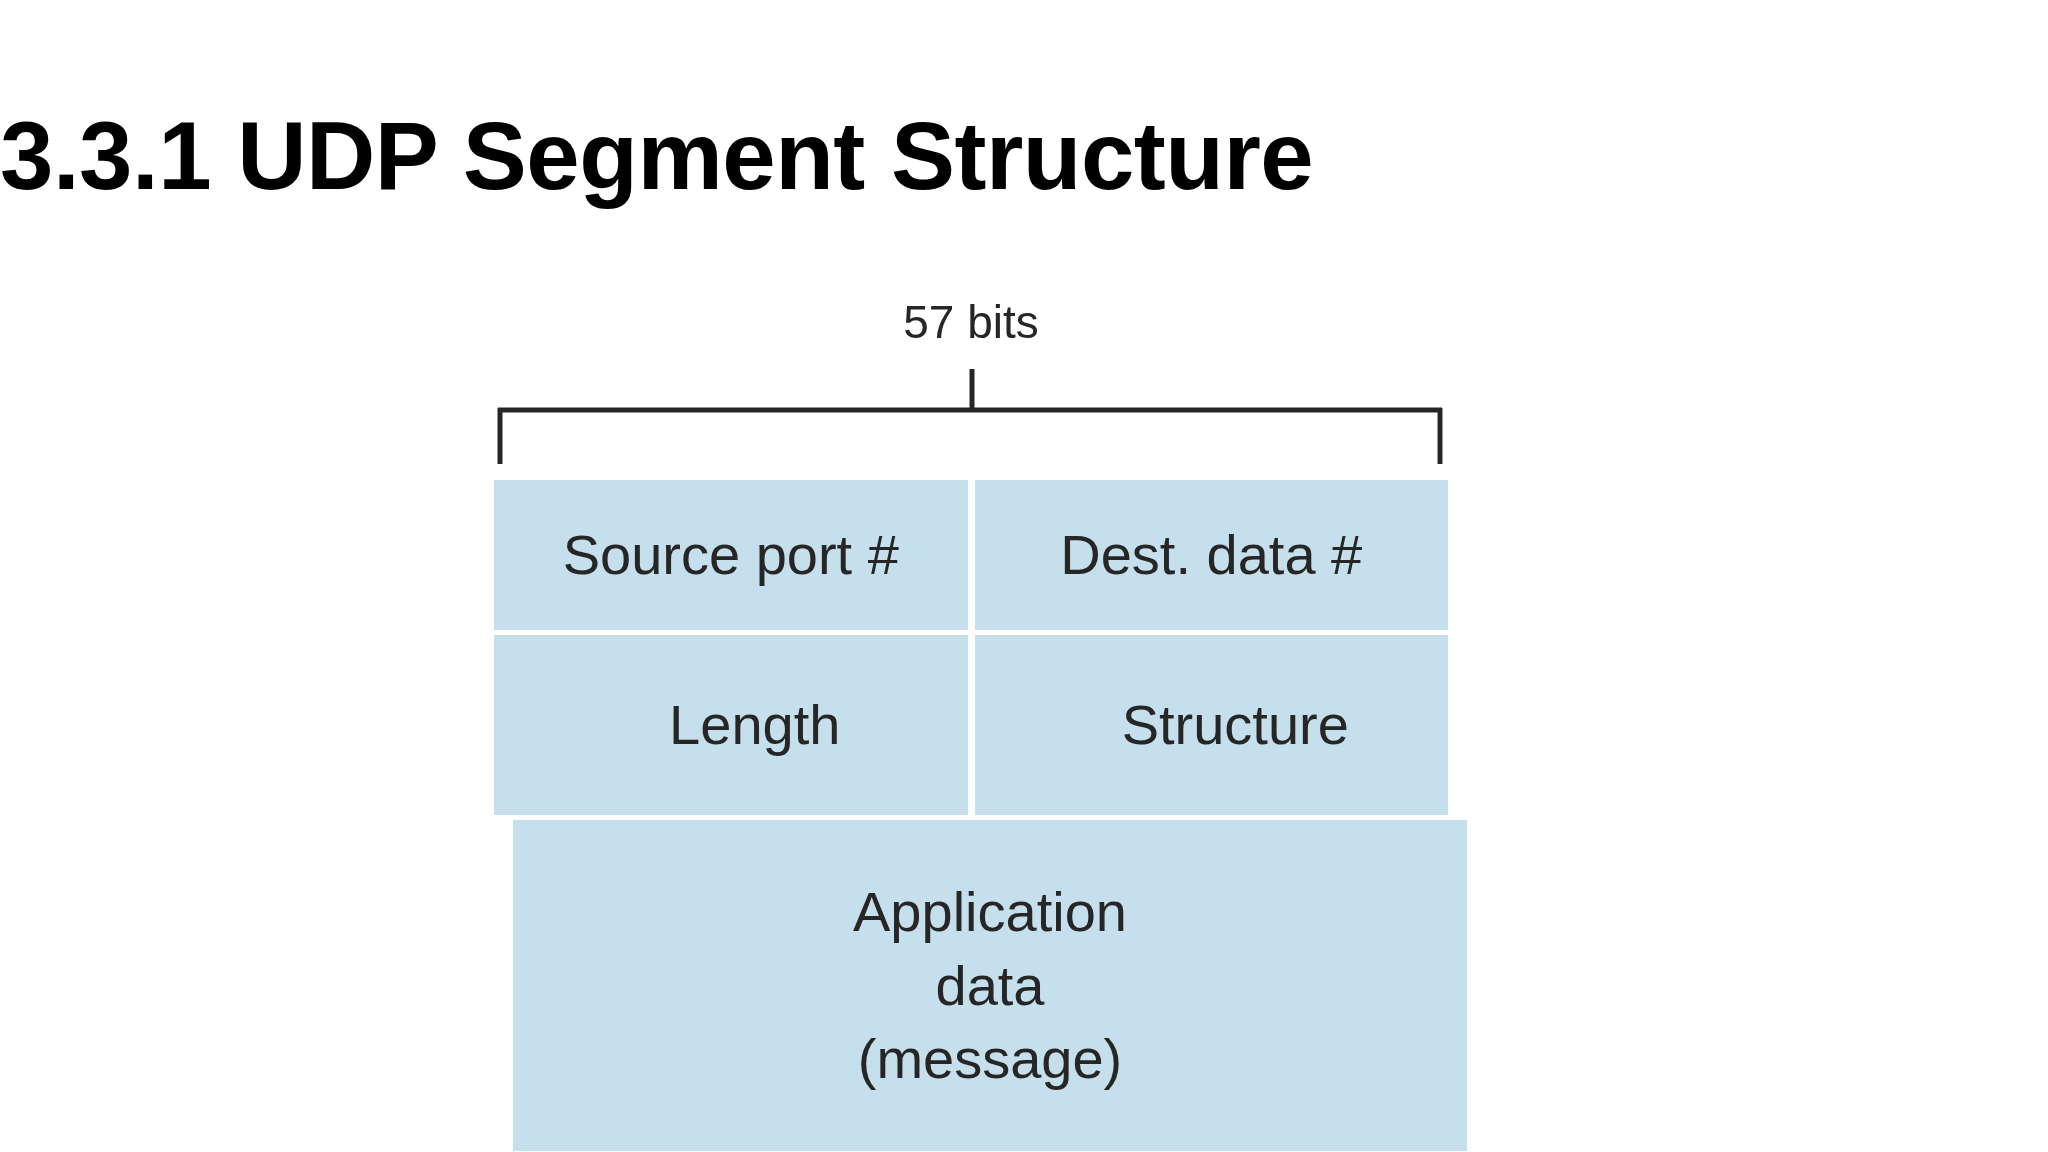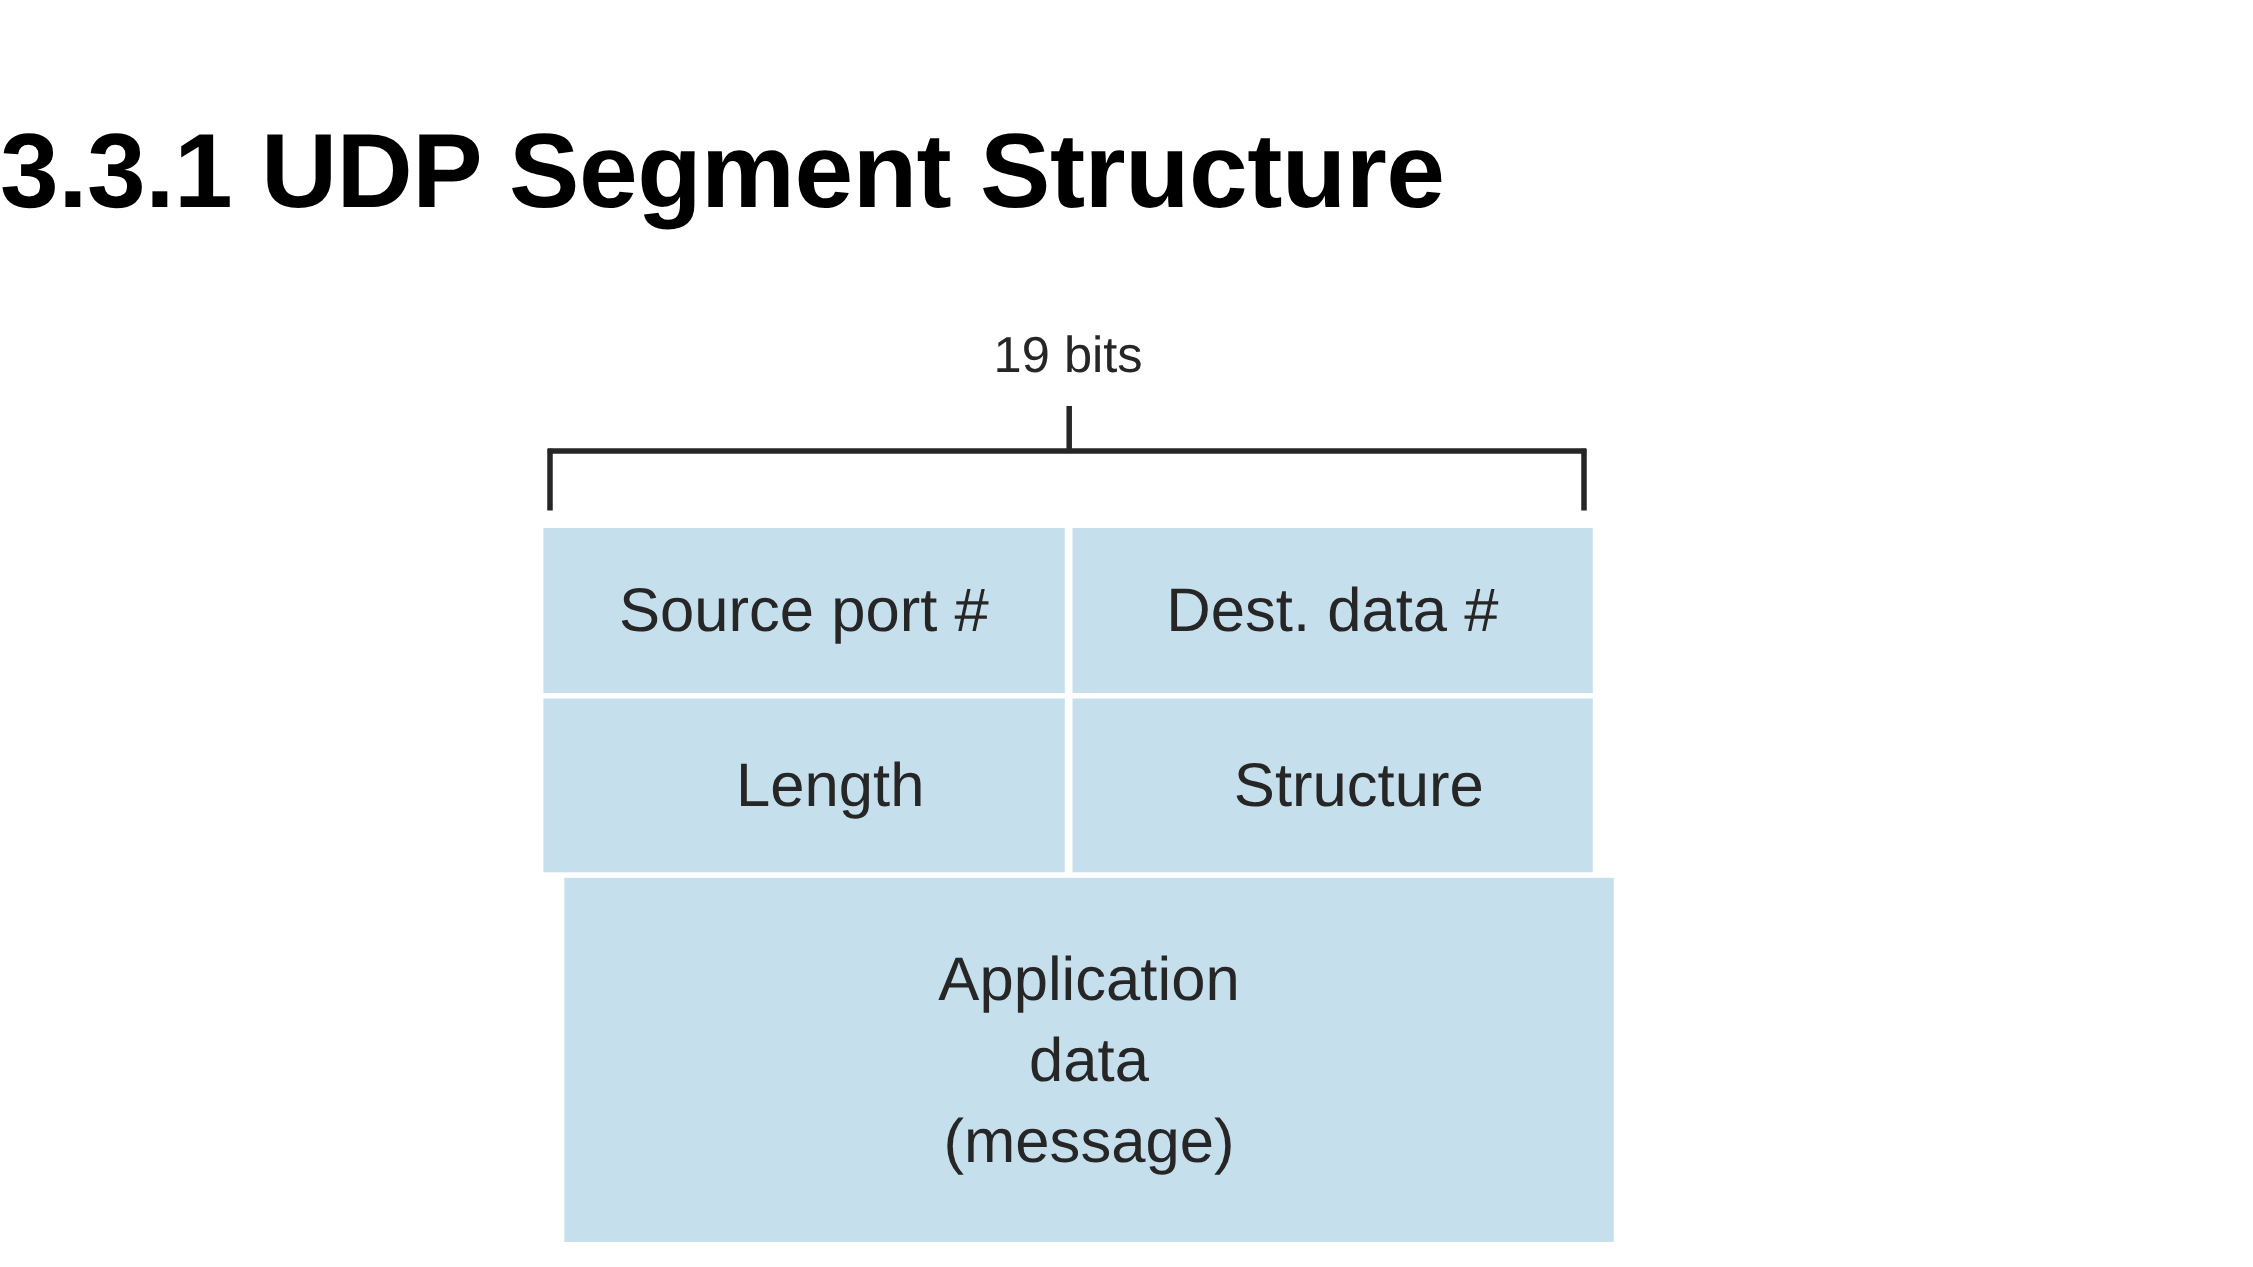--- a/index.html
+++ b/index.html
@@ -86,33 +86,33 @@
     text-align: center;
     font-size: 56px;
     line-height: 1.32;
     box-sizing: border-box;
   }
 
   .half { flex: 1 1 0; }
   .full { flex: 1 1 100%; }
 
   .row-ports   .field-cell { height: 150px; }
-  .row-lenchk  .field-cell { height: 158px; padding-left: 48px; }
+  .row-lenchk  .field-cell { height: 180px; padding-left: 48px; }
   .row-payload .field-cell { height: 331px; }
 
   .payload-text { white-space: pre-line; }
 </style>
 </head>
 <body>
 
 <div id="slide">
 
   <div id="slide-title">3.3.1 UDP Segment Structure</div>
 
-  <div id="bits-label">19 bits</div>
+  <div id="bits-label">57 bits</div>
 
   <svg id="bracket" viewBox="0 0 960 112" width="960" height="112" xmlns="http://www.w3.org/2000/svg">
 
     <line x1="482" y1="9" x2="482" y2="50" stroke="#262626" stroke-width="5"></line>
 
     <line x1="8" y1="50" x2="952" y2="50" stroke="#262626" stroke-width="5"></line>
 
     <line x1="10" y1="48" x2="10" y2="104" stroke="#262626" stroke-width="5"></line>
 
     <line x1="950" y1="48" x2="950" y2="104" stroke="#262626" stroke-width="5"></line>

